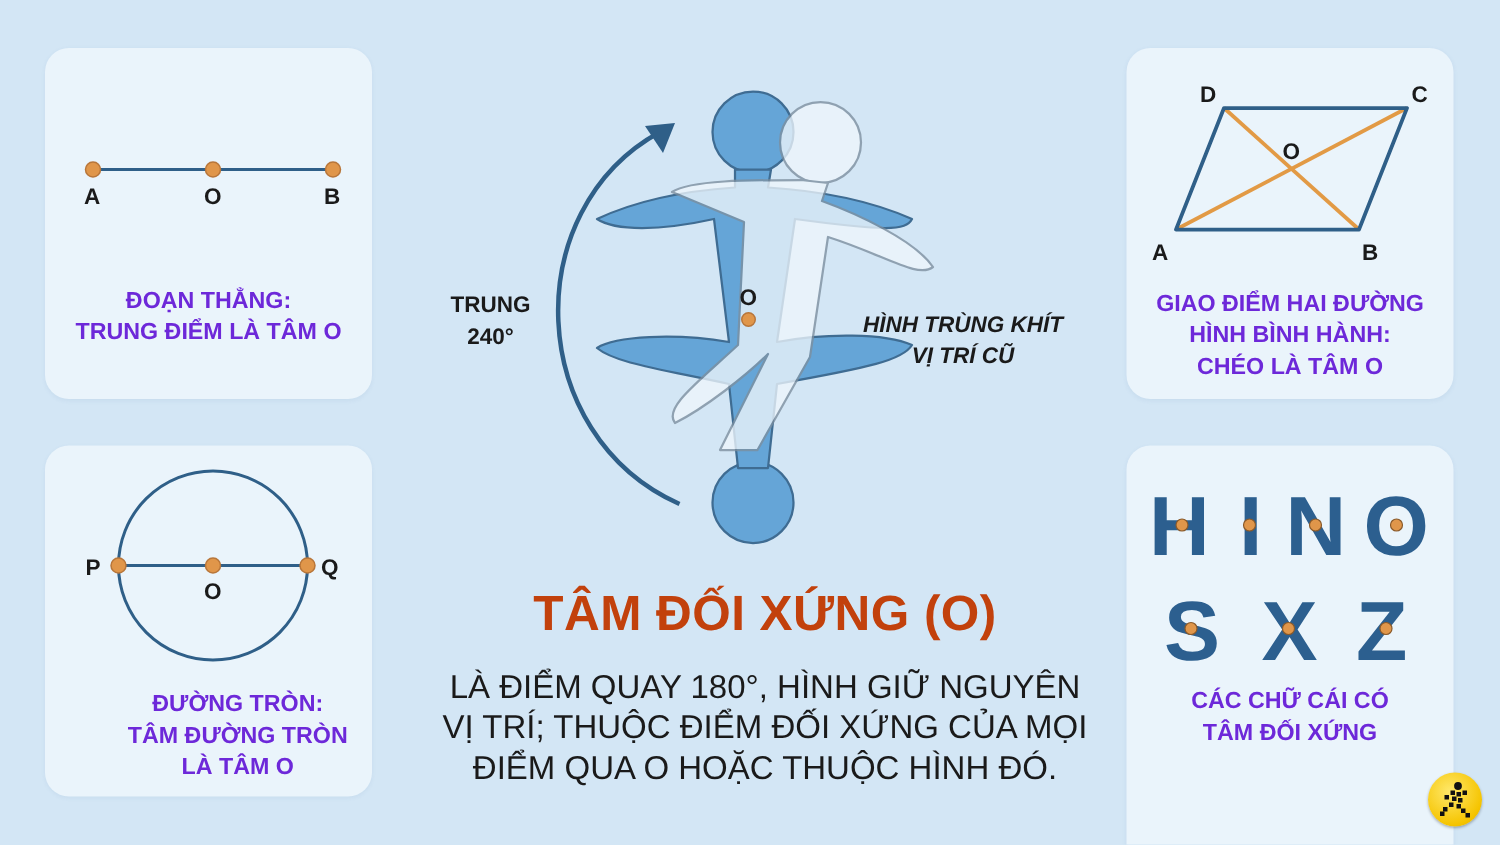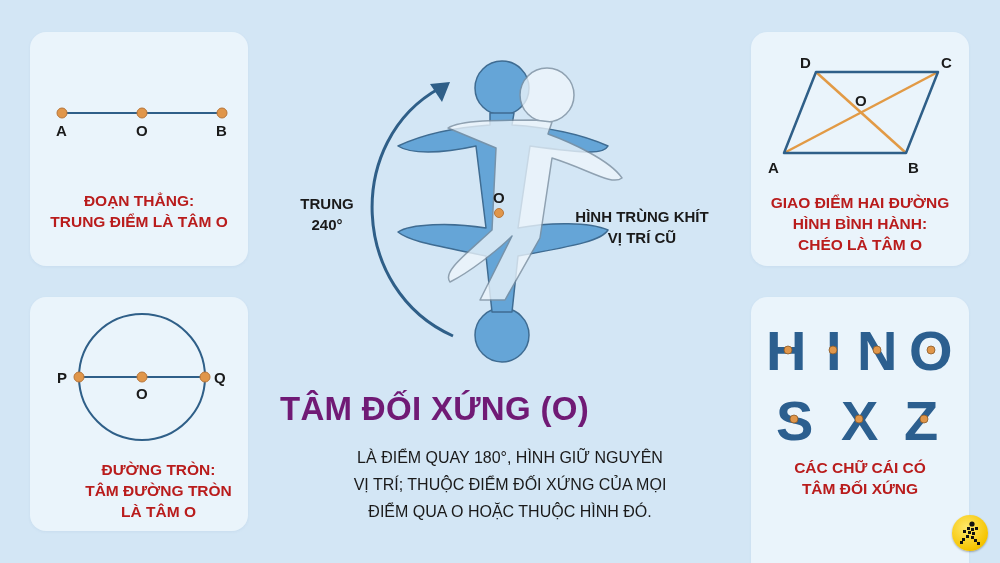--- a/index.html
+++ b/index.html
@@ -16,21 +16,21 @@
     border-radius: 16px;
     box-shadow: 0 1px 3px rgba(80,120,160,0.08);
   }
   .card-caption {
     position: absolute;
     left: 0; right: 0;
     text-align: center;
     font-weight: 700;
     font-size: 15.5px;
     line-height: 21px;
-    color: #b91c1c;
+    color: #6d28d9;
     text-transform: uppercase;
   }
   .card svg { position: absolute; left: 0; top: 0; }
   .lbl {
     font-family: "Liberation Sans", sans-serif;
     font-weight: 700;
     font-size: 15px;
     fill: #1a1a1a;
   }
   #card-segment { left: 30px; top: 32px; width: 218px; height: 234px; }
@@ -43,30 +43,31 @@
     position: absolute;
     font-weight: 700;
     font-size: 15px;
     line-height: 21px;
     text-align: center;
     color: #1a1a1a;
   }
   #title {
     position: absolute;
     left: 280px; width: 460px; top: 390px;
+    text-align: center;
     font-weight: 700;
     font-size: 33px;
-    color: #701a75;
+    color: #c2410c;
     letter-spacing: 0.3px;
   }
   #definition {
     position: absolute;
     left: 280px; width: 460px; top: 444px;
     text-align: center;
-    font-size: 16px;
+    font-size: 22px;
     line-height: 27px;
     color: #1a1a1a;
   }
   #logo-badge {
     position: absolute;
     left: 952px; top: 515px;
     width: 36px; height: 36px;
     border-radius: 50%;
     background: radial-gradient(circle at 40% 35%, #ffe86a, #f5c400 70%, #d9a800);
     box-shadow: 0 1px 2px rgba(0,0,0,0.3);
@@ -176,21 +177,21 @@
                L 206 98 L 158 78 C 170 70, 210 70, 244 70 Z"></path>
     </g>
 
     <text class="lbl" x="203" y="153">O</text>
     <circle cx="209" cy="163" r="4.5" fill="#e0964a" stroke="#b8763a" stroke-width="1"></circle>
   </svg>
   <div class="side-label" style="left:0px; top:143px; width:74px;">
     <div>TRUNG</div>
     <div>240°</div>
   </div>
-  <div class="side-label" style="left:272px; top:156px; width:160px;">
+  <div class="side-label" style="left:272px; top:156px; width:160px;font-style:italic;">
     <div>HÌNH TRÙNG KHÍT</div>
     <div>VỊ TRÍ CŨ</div>
   </div>
 </div>
 
 <div id="title">TÂM ĐỐI XỨNG (O)</div>
 <div id="definition">
   <div>LÀ ĐIỂM QUAY 180°, HÌNH GIỮ NGUYÊN</div>
   <div>VỊ TRÍ; THUỘC ĐIỂM ĐỐI XỨNG CỦA MỌI</div>
   <div>ĐIỂM QUA O HOẶC THUỘC HÌNH ĐÓ.</div>

